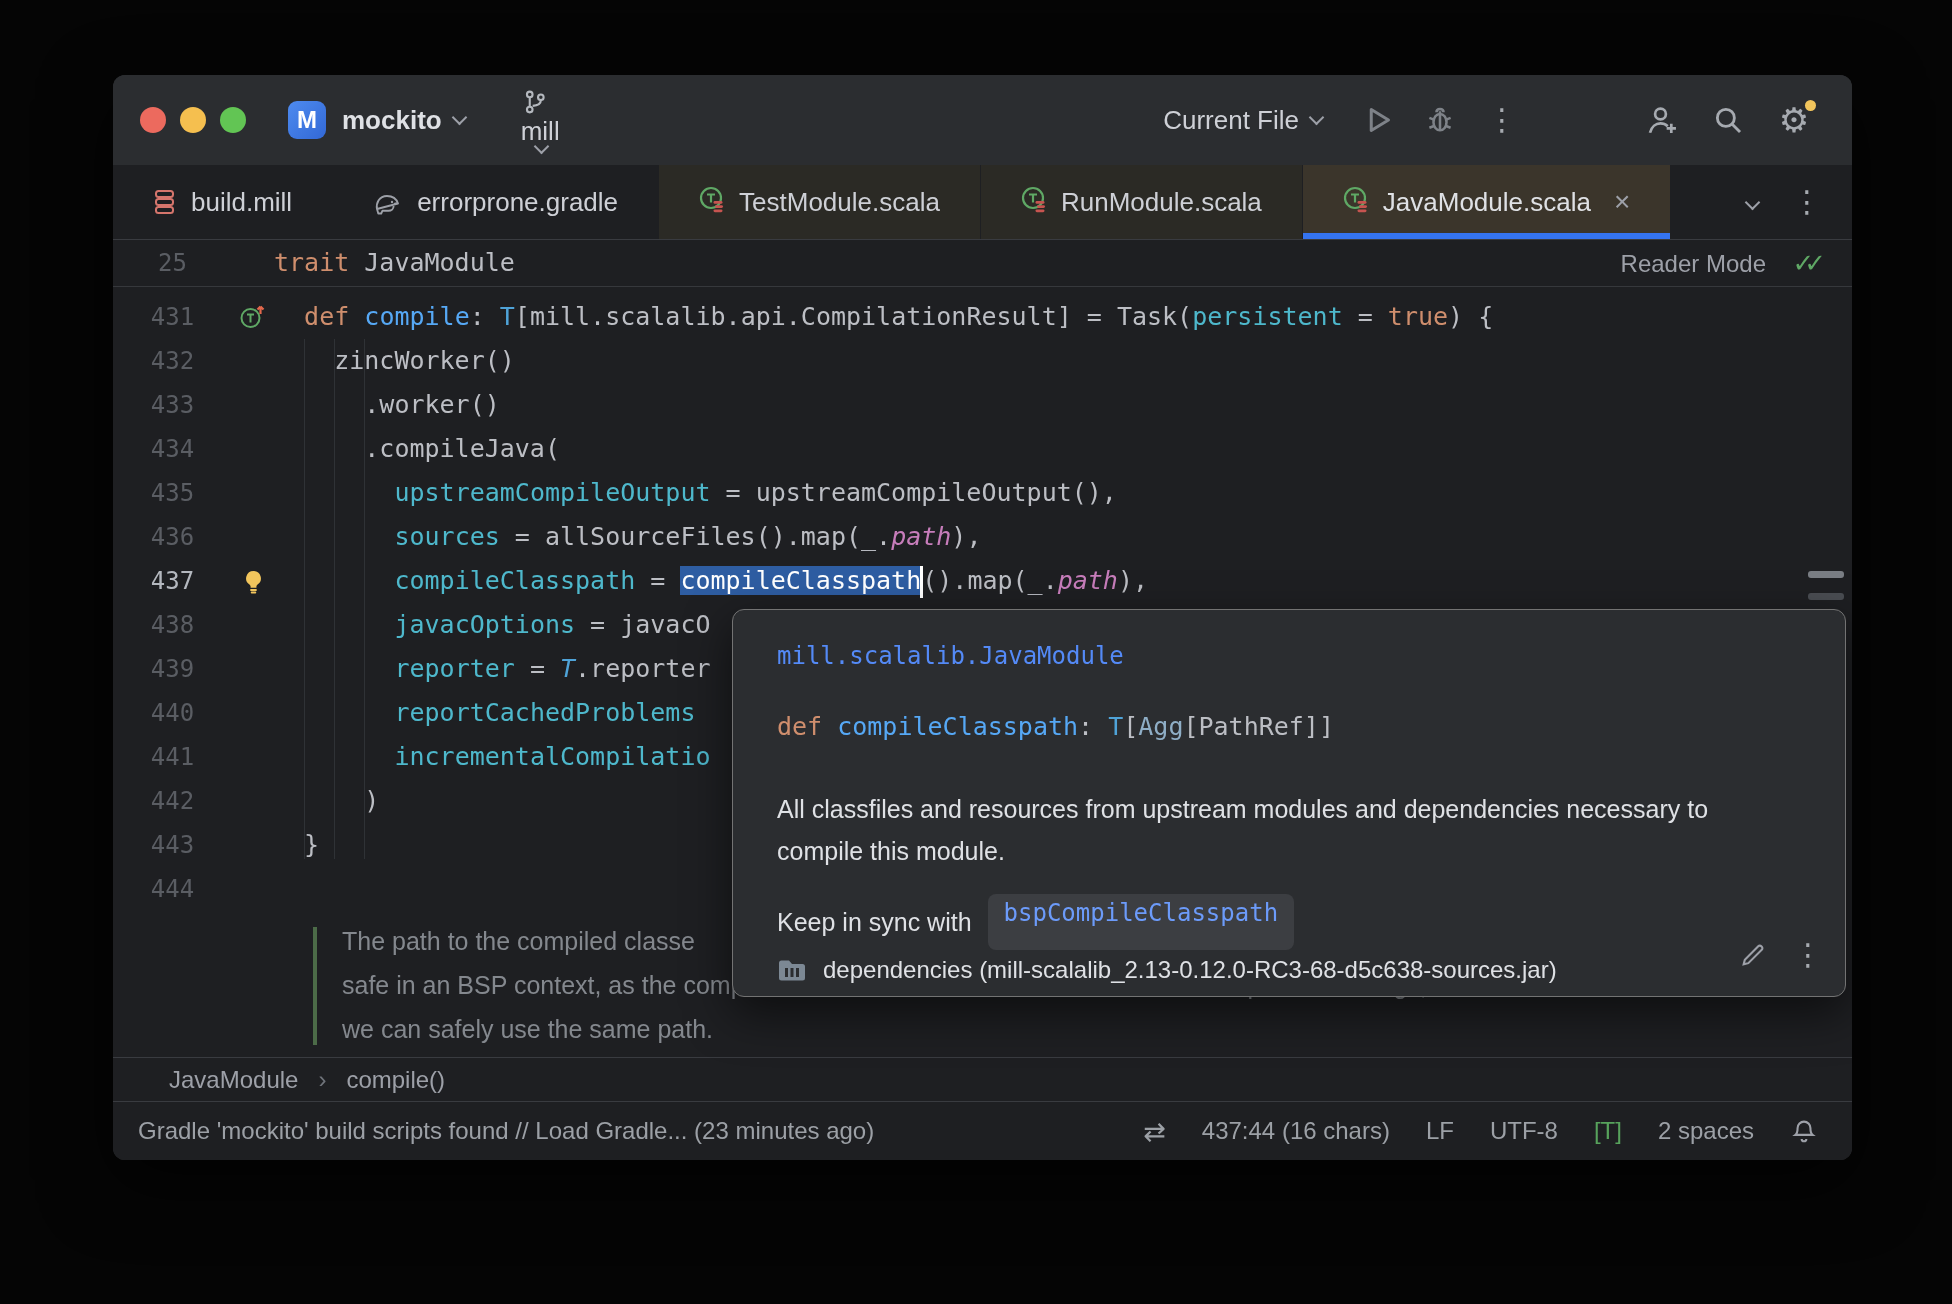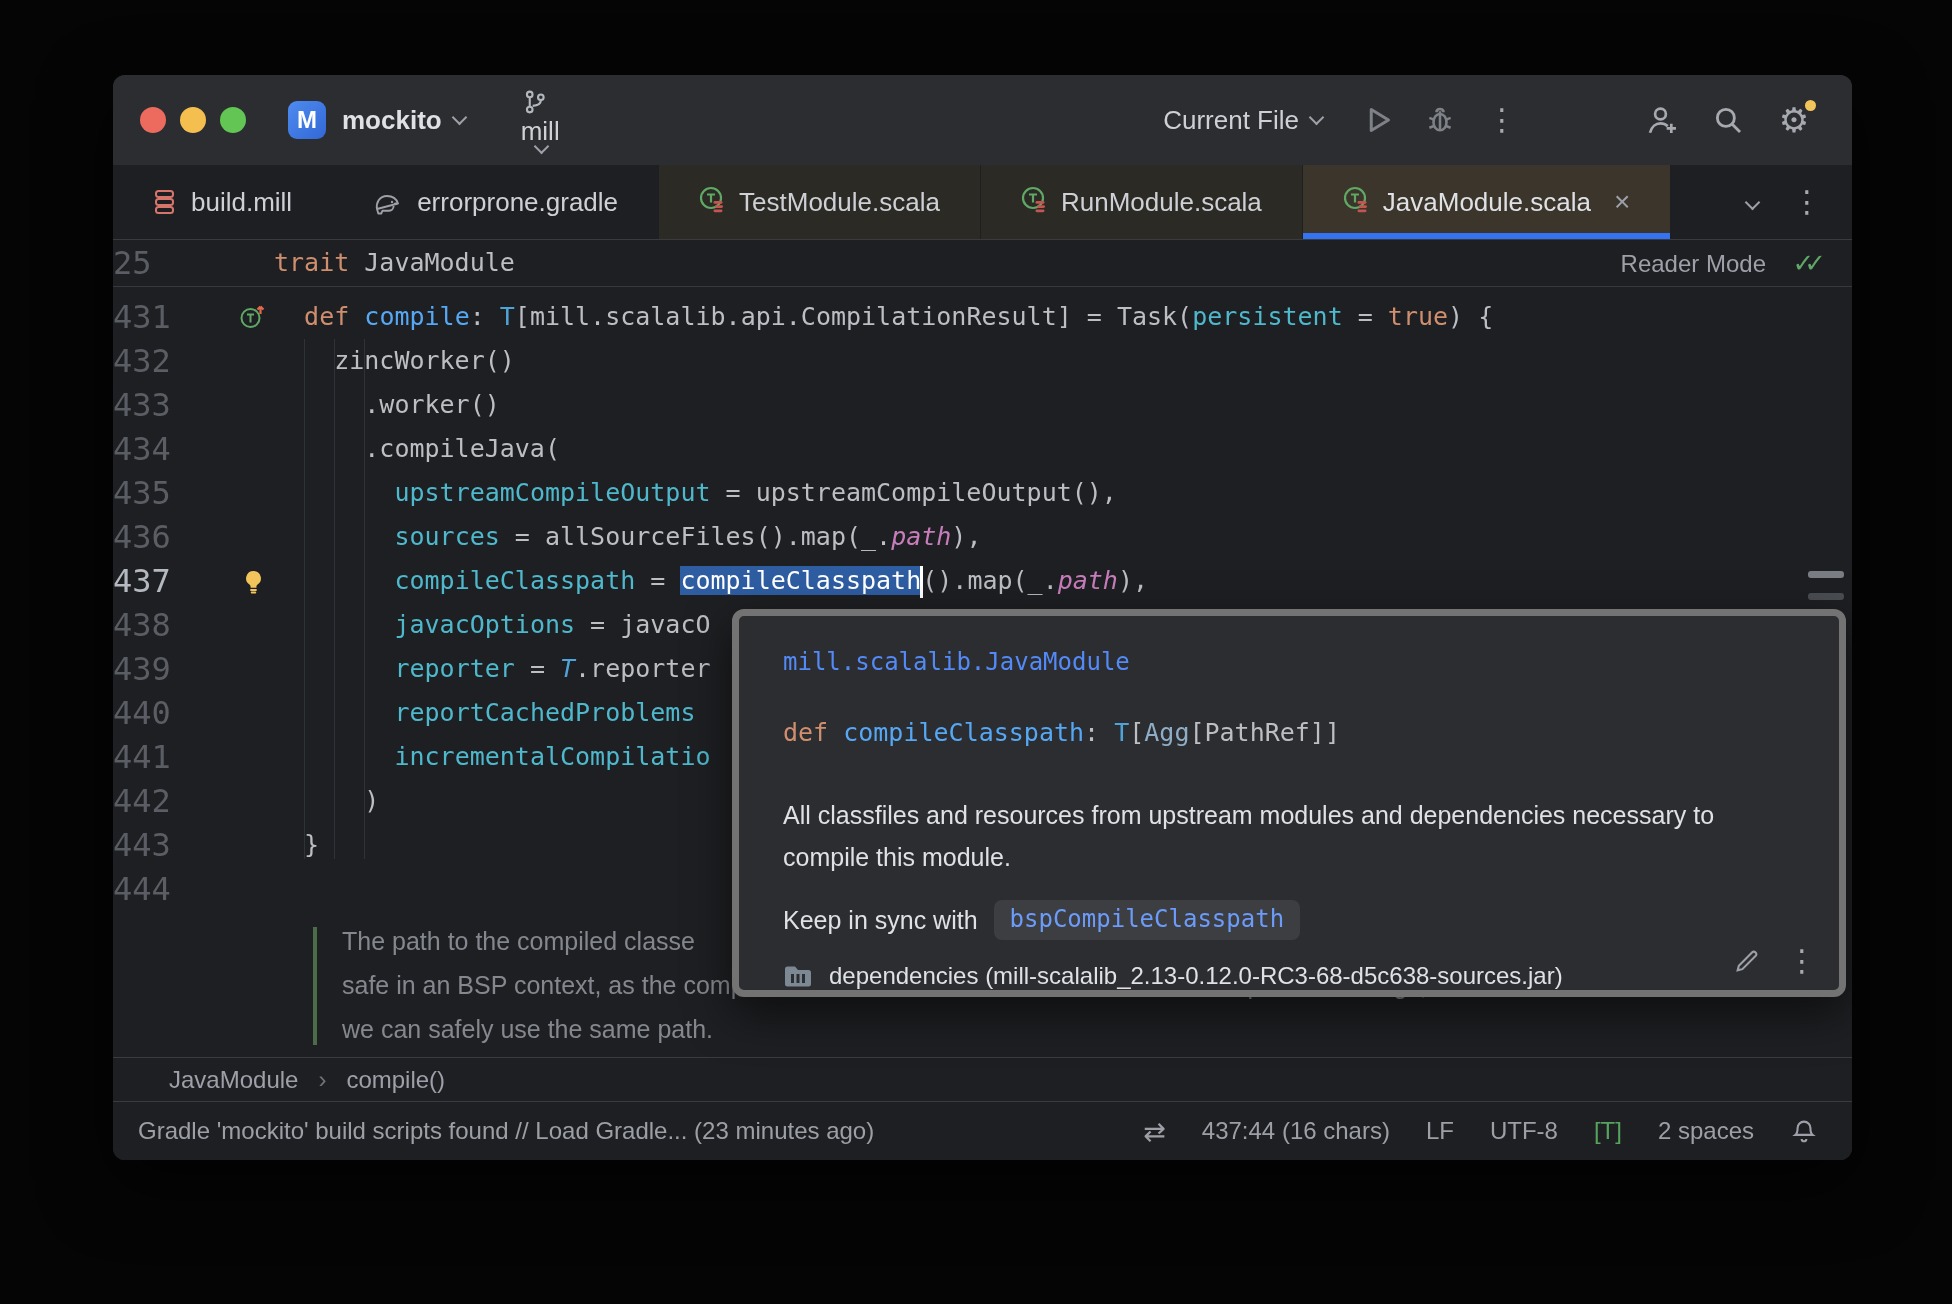--- a/index.html
+++ b/index.html
@@ -36,44 +36,44 @@
   .tab.warm { background:#2B2A25; border-left:1px solid #1E1F22; }
   .tab.active { background:#3B352B; color:#DFE1E5; }
   .tab.active::after { content:""; position:absolute; left:0; right:0; bottom:0; height:6px; background:#3574F0; }
   .tab .close { color:#9DA0A8; font-size:28px; margin-left:10px; }
   .tab-tail { margin-left:auto; display:flex; align-items:center; gap:34px; padding-right:30px; }
 
   
   .sticky { height:47px; background:#1E1F22; border-bottom:1px solid #36383C; display:flex; align-items:center; position:relative; }
   .editor { position:relative; height:770px; background:#1E1F22; overflow:hidden; }
   .crow { display:flex; align-items:center; height:44px; }
-  .ln { width:119px; text-align:left; color:#5A5D63; font-family:"DejaVu Sans Mono",monospace; font-size:32px; flex:0 0 119px; }
+  .ln { width:119px; text-align:center; color:#5A5D63; font-family:"DejaVu Sans Mono",monospace; font-size:24px; flex:0 0 119px; }
   .ln.cur { color:#B4B8BF; }
   .gut { width:42px; flex:0 0 42px; display:flex; align-items:center; justify-content:center; }
   .code { font-family:"DejaVu Sans Mono",monospace; font-size:25px; white-space:pre; line-height:44px; }
   .tk-d{color:#BCBEC4} .tk-k{color:#CF8E6D} .tk-f{color:#56A8F5} .tk-a{color:#4EB8CC}
   .tk-t{color:#4FA3D8} .tk-ti{color:#4FA3D8;font-style:italic} .tk-p{color:#C77DBB;font-style:italic}
   .tk-s{background:#2E5DA2;color:#FFFFFF} .tk-ag{color:#8FAEC6}
   .caret { display:inline-block; width:3px; height:32px; background:#fff; vertical-align:middle; margin:0 -1px; }
   .guide { position:absolute; width:1px; background:#2F3236; top:52px; height:520px; }
   .reader { position:absolute; right:86px; top:0; height:47px; display:flex; align-items:center; color:#9DA0A8; font-size:24px; }
   .dblcheck { position:absolute; right:26px; top:0; height:47px; display:flex; align-items:center; color:#5FA865; font-size:26px; letter-spacing:-10px; padding-right:10px; }
   .mark { position:absolute; border-radius:3px; }
   .comment-bar { position:absolute; left:200px; width:4px; background:#4C6B48; }
   .cmt { position:absolute; left:229px; color:#84888E; font-size:25px; line-height:44px; white-space:pre; }
 
   
   .popup { position:absolute; left:619px; top:534px; width:1114px; height:388px; background:#2B2D30;
-           border:7px solid #737373; border-radius:12px; box-shadow:0 16px 46px rgba(0,0,0,.55); z-index:20; }
+           border:1px solid #737373; border-radius:12px; box-shadow:0 16px 46px rgba(0,0,0,.55); z-index:20; }
   .pr { position:absolute; left:44px; }
   .pop-link { font-family:"DejaVu Sans Mono",monospace; font-size:24px; color:#548AF7; }
   .pop-sig { font-family:"DejaVu Sans Mono",monospace; font-size:25px; }
   .pop-desc { color:#DFE1E5; font-size:25px; line-height:42px; width:950px; }
   .pop-sync { color:#DFE1E5; font-size:25px; display:flex; align-items:center; gap:16px; }
-  .chip { background:#3C3E42; border-radius:8px; padding:5px 16px 7px;
+  .chip { background:#3C3E42; border-radius:8px; padding:5px 16px 23px;
           font-family:"DejaVu Sans Mono",monospace; font-size:24px; color:#6C9BFA; }
   .pop-src { display:flex; align-items:center; gap:16px; color:#DFE1E5; font-size:24px;text-align:right; }
   .pop-actions { position:absolute; right:22px; top:330px; display:flex; align-items:center; gap:26px; }
 
   
   .breadcrumb { height:44px; border-top:1px solid #393B40; background:#1E1F22; display:flex; align-items:center;
                 padding-left:56px; gap:20px; color:#9DA0A8; font-size:24px; }
   .statusbar { height:59px; border-top:1px solid #393B40; background:#1E1F22; display:flex; align-items:center;
                padding:0 34px 0 25px; color:#9CA0A6; font-size:24px; }
   .sb-right { margin-left:auto; display:flex; align-items:center; gap:36px; }

